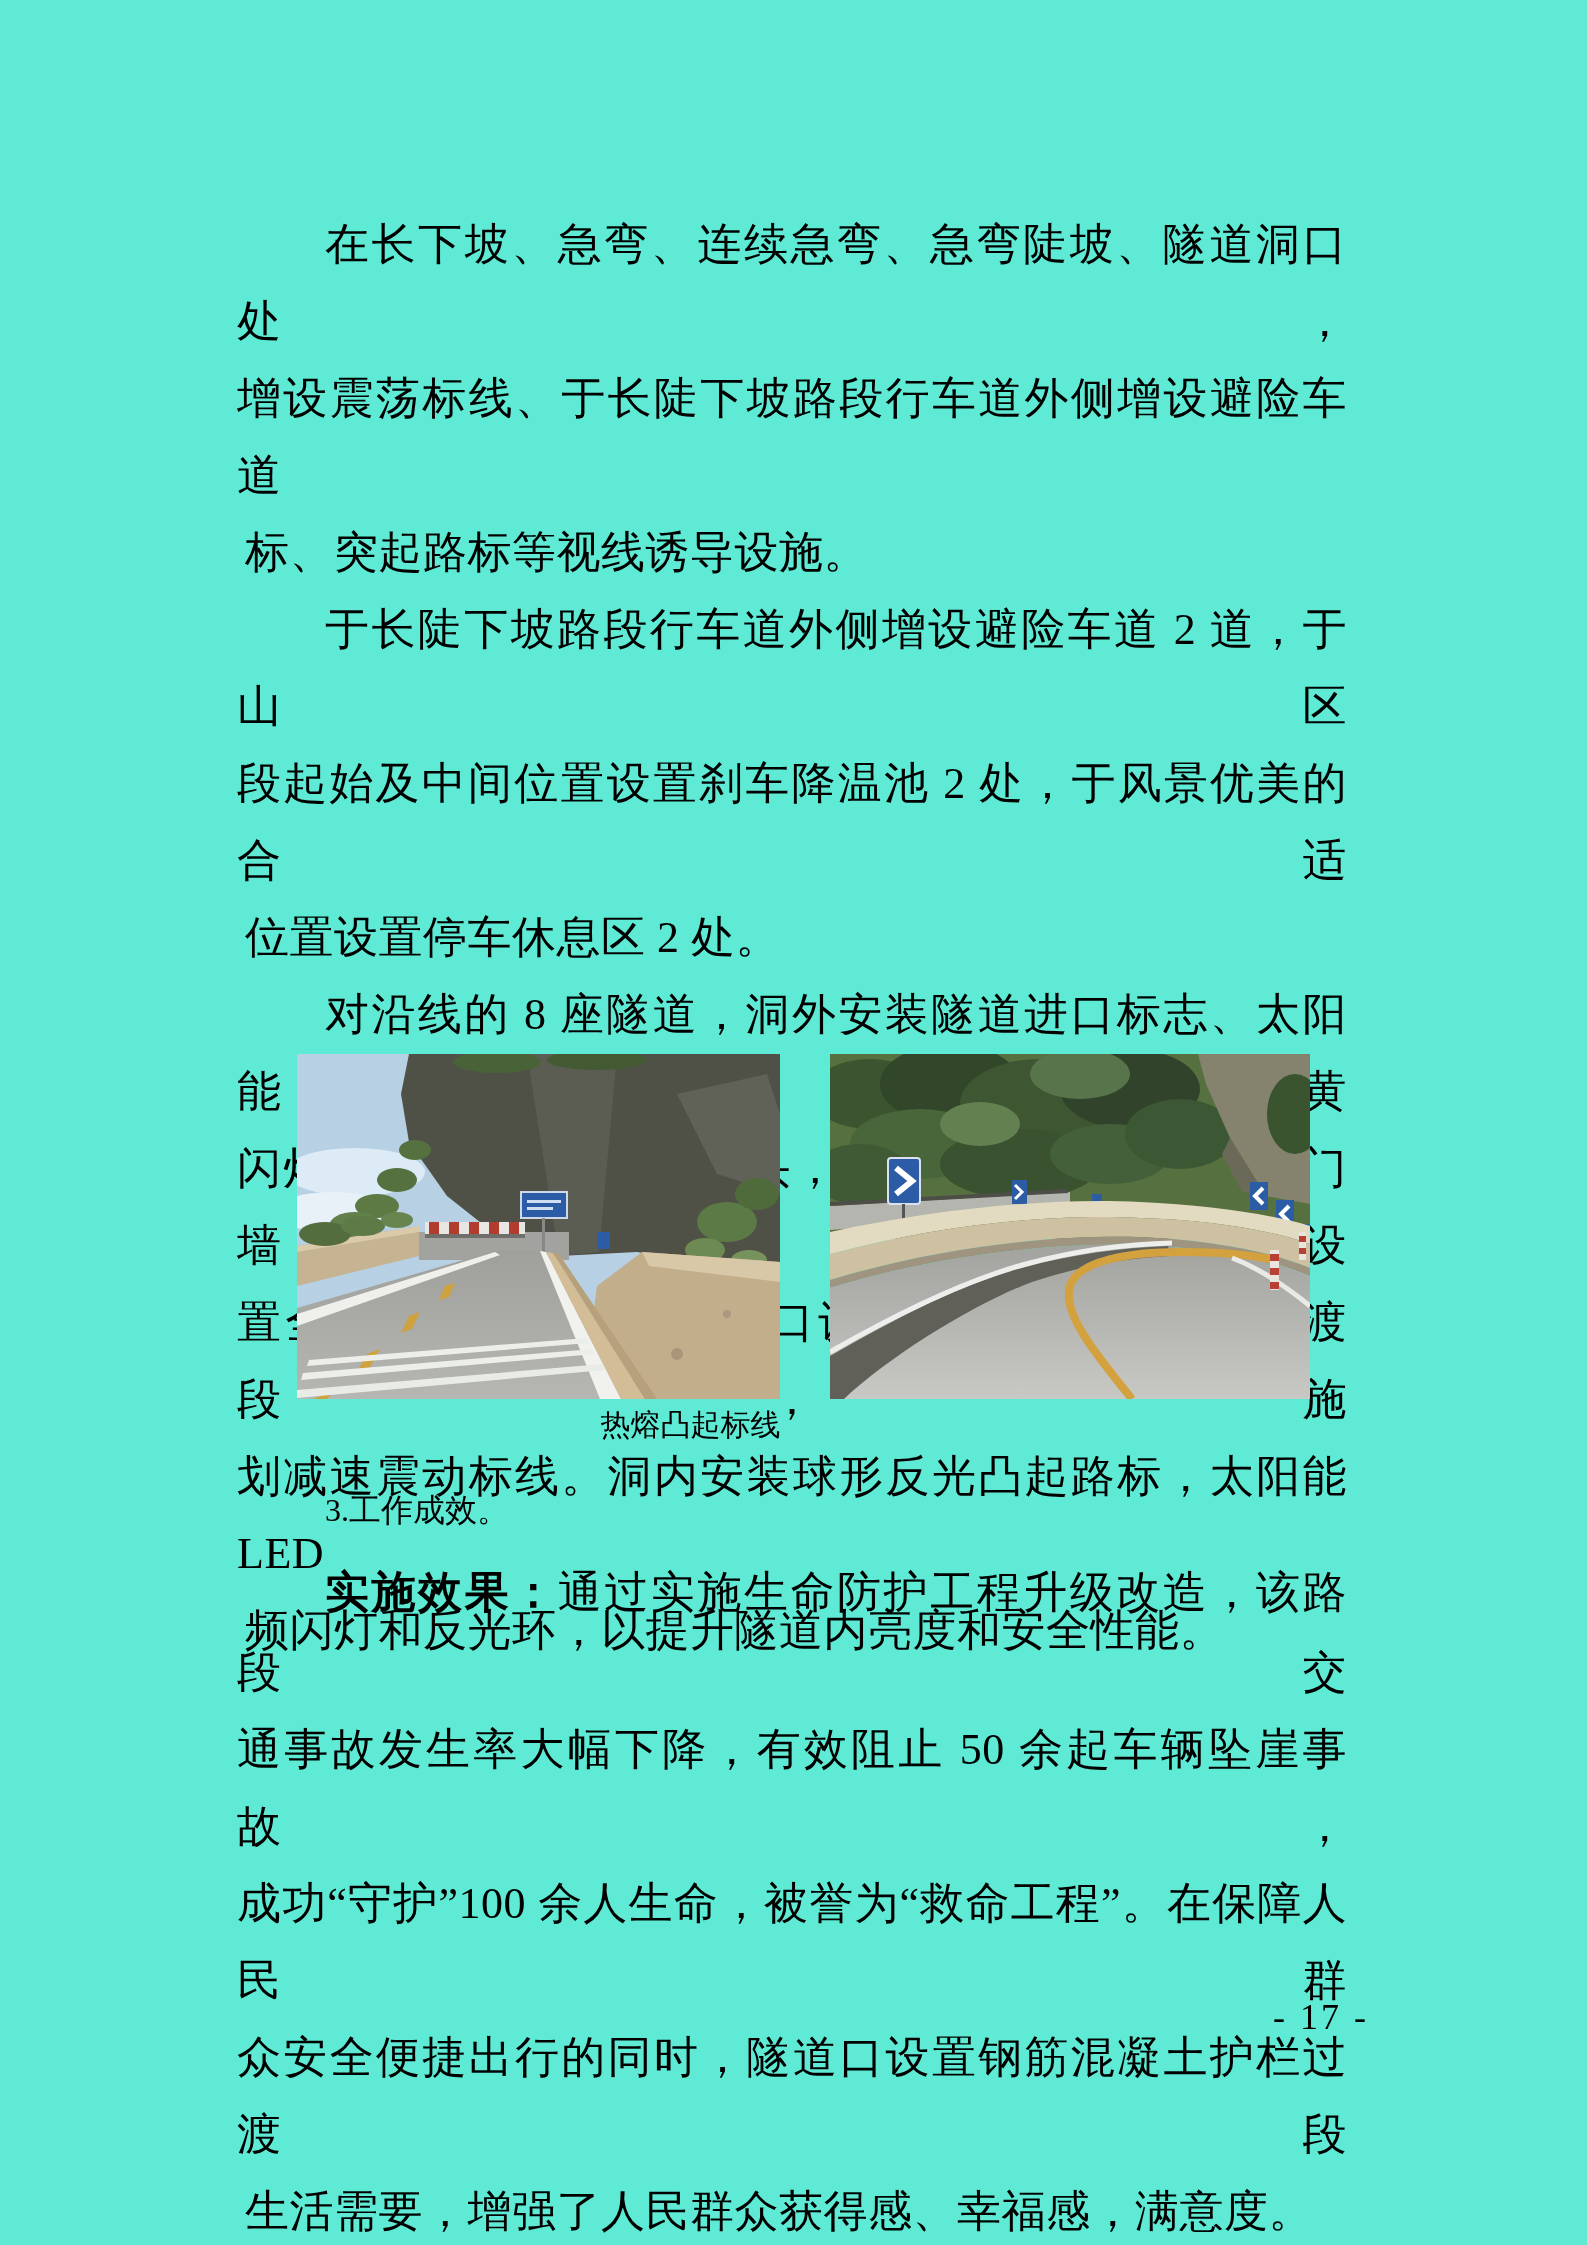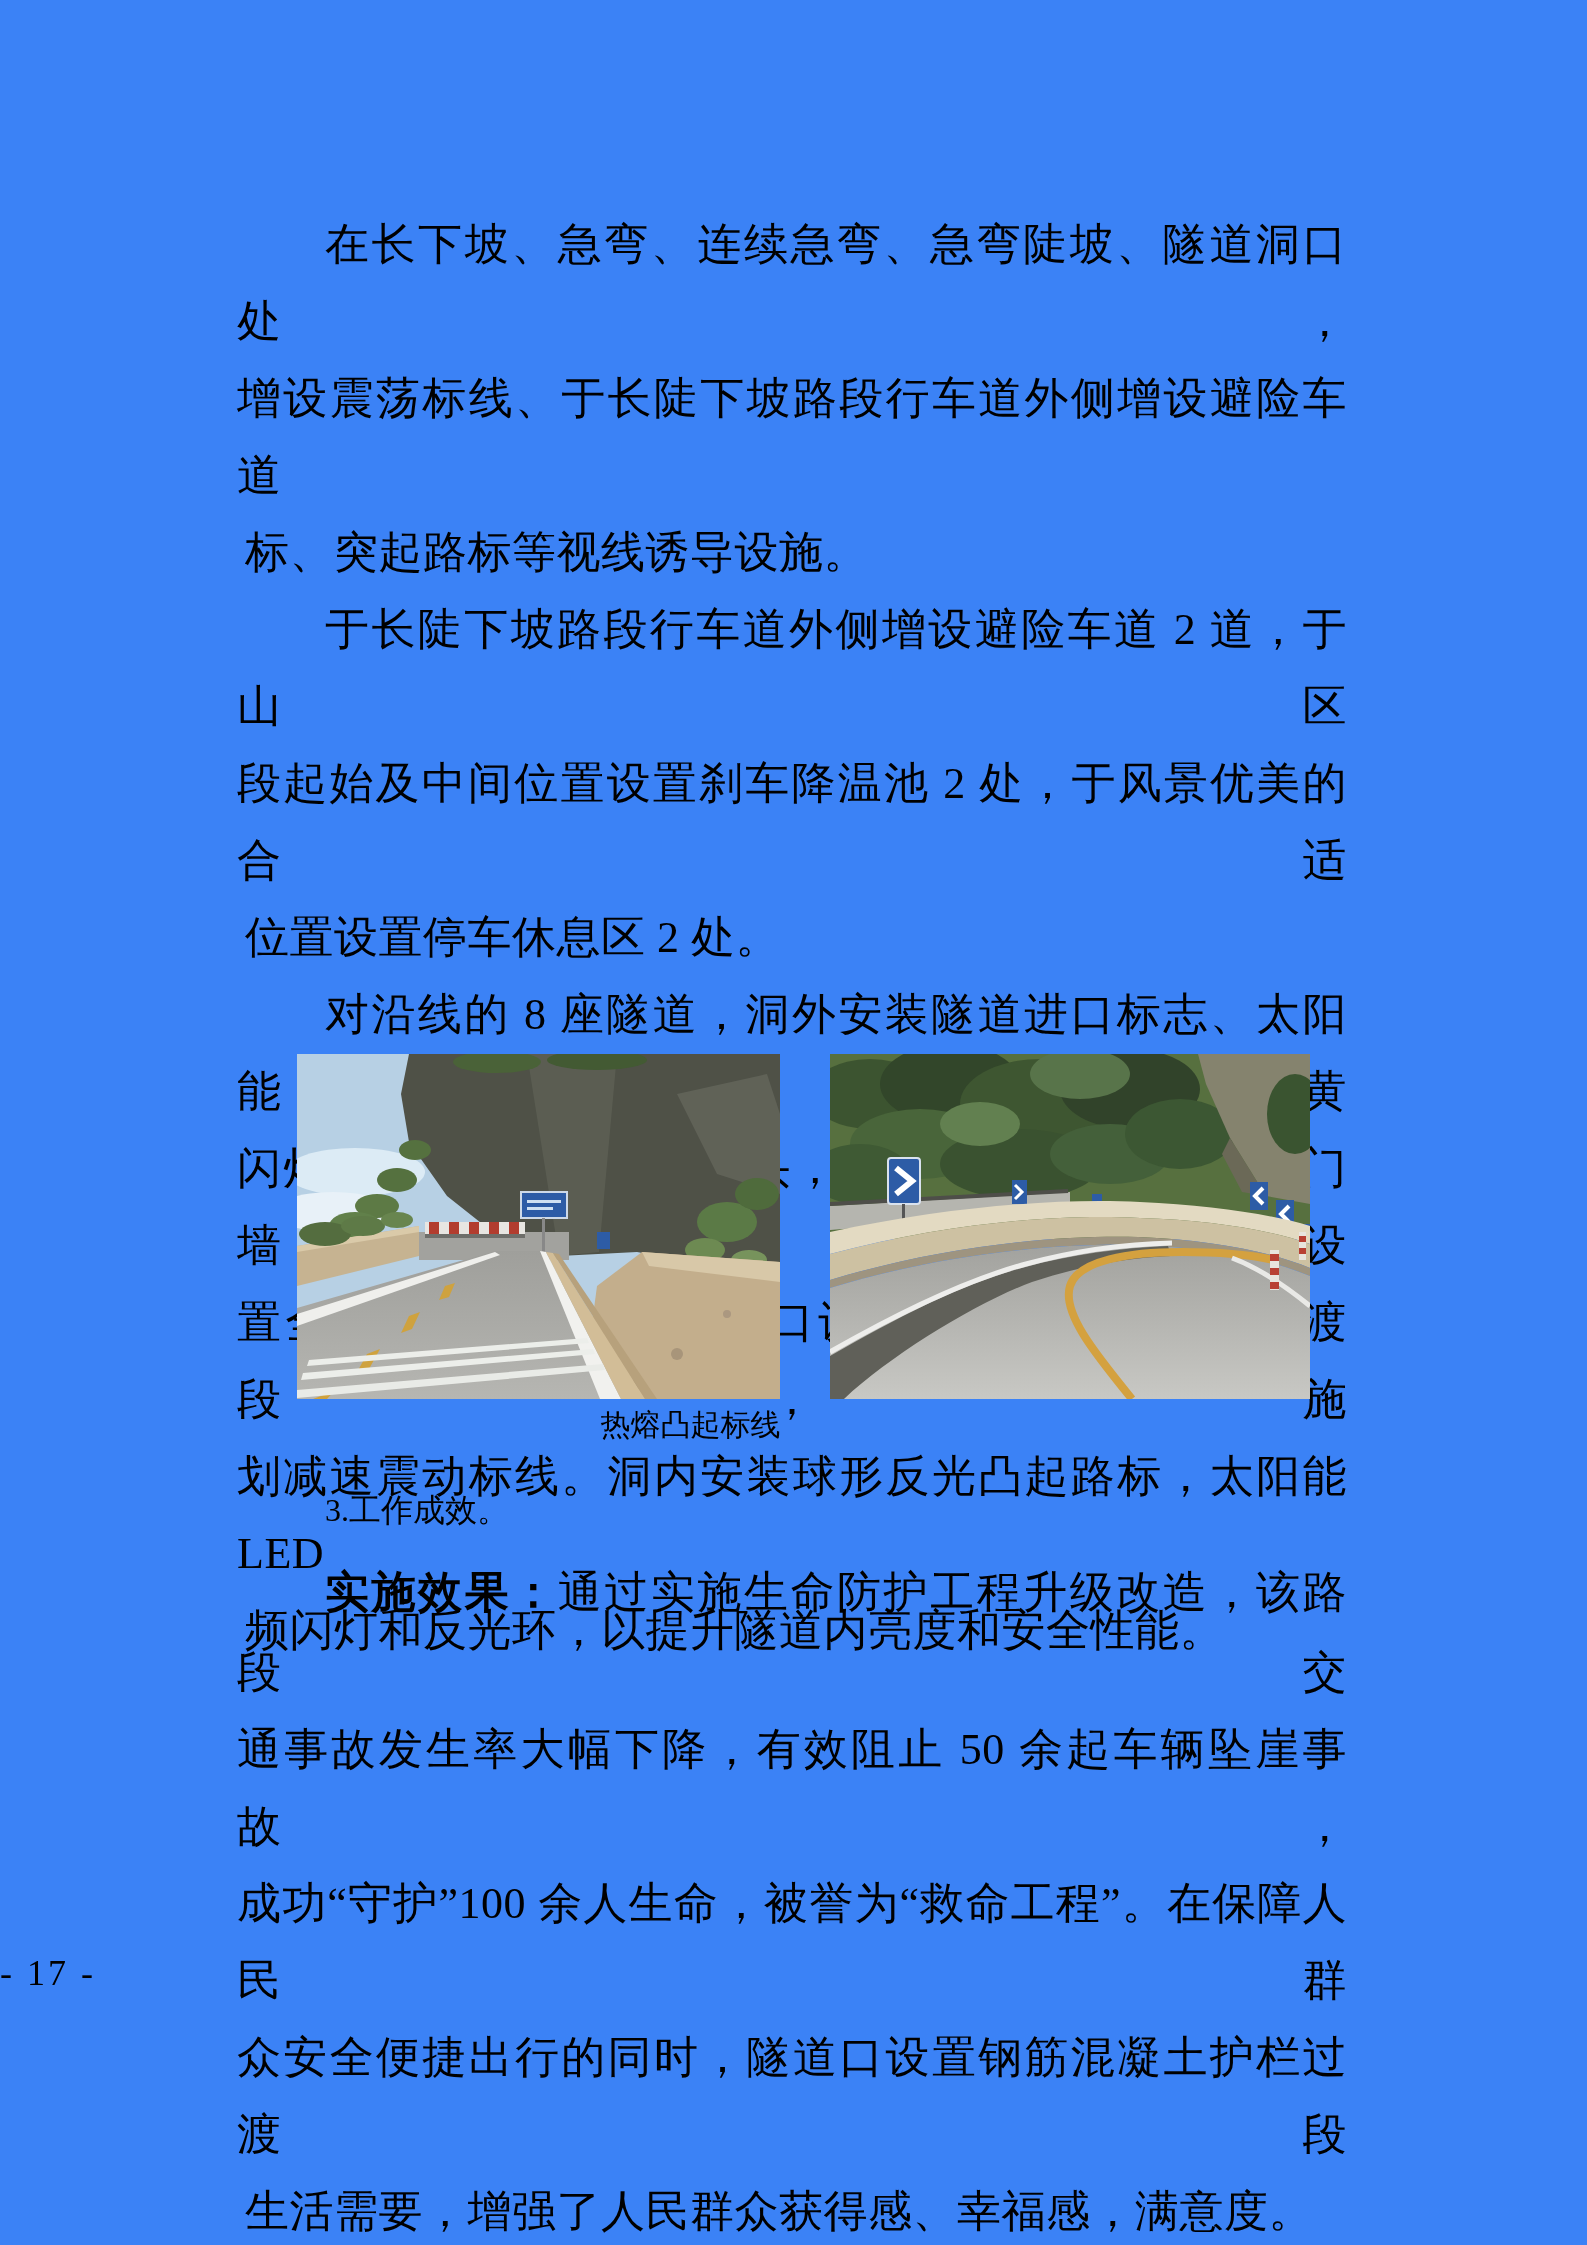--- a/index.html
+++ b/index.html
@@ -1,20 +1,20 @@
 <!DOCTYPE html>
 <html><head>
 <meta charset="utf-8">
 <style>
   html,body{margin:0;padding:0;background:#ffffff;}
   .page{
     position:relative;
     width:1587px;
     height:2245px;
-    background:#3b82f6;
+    background:#5eead4;
     color:#000;
     font-family:"Liberation Serif","DejaVu Serif",serif;
     overflow:hidden;
   }
   .text-block{
     position:absolute;
     left:237px;
     width:1110px;
     font-size:44px;
     line-height:77px;
@@ -55,24 +55,24 @@
     position:absolute;
     left:237px;
     top:1472px;
     width:1110px;
     font-size:32px;
     line-height:77px;
     text-indent:88px;
   }
   .page-number{
     position:absolute;
-    top:1951px;
+    top:1995px;
     left:0;
     width:1369px;
-    text-align:left;
+    text-align:right;
     font-size:36px;
     line-height:44px;
     letter-spacing:3px;
   }
 </style>
 </head>
 <body>
 
 <div class="page">
 

